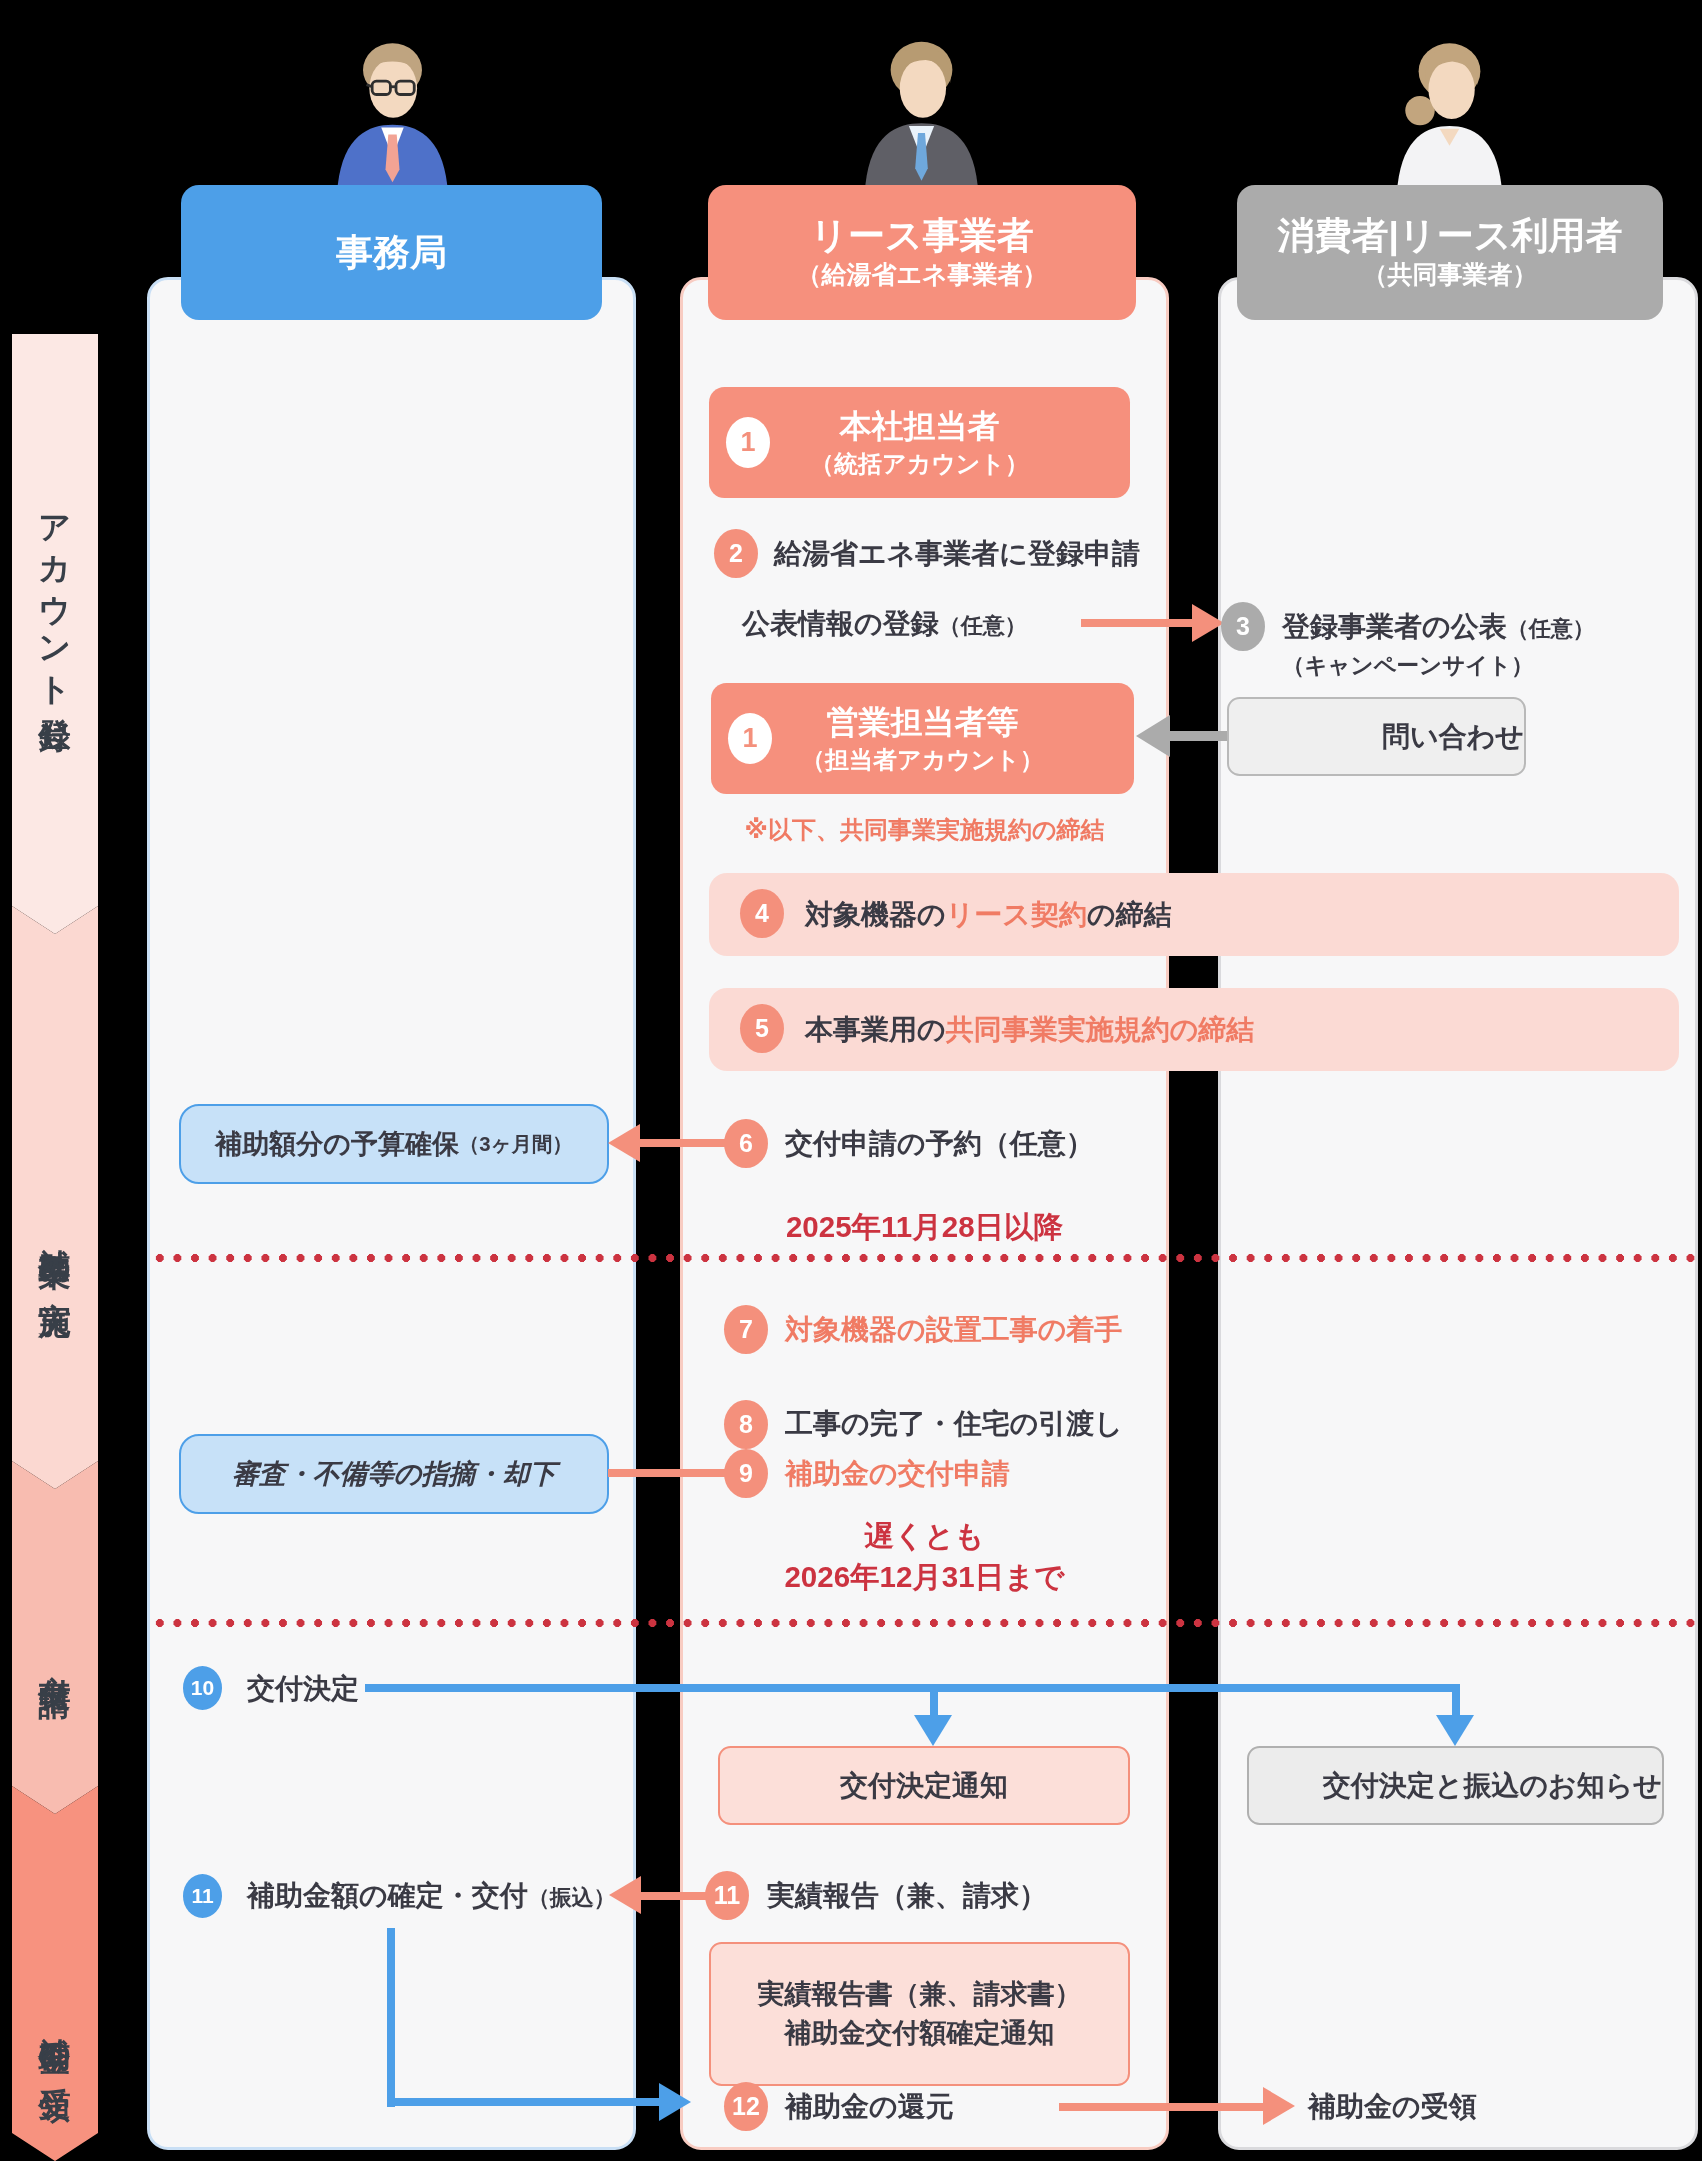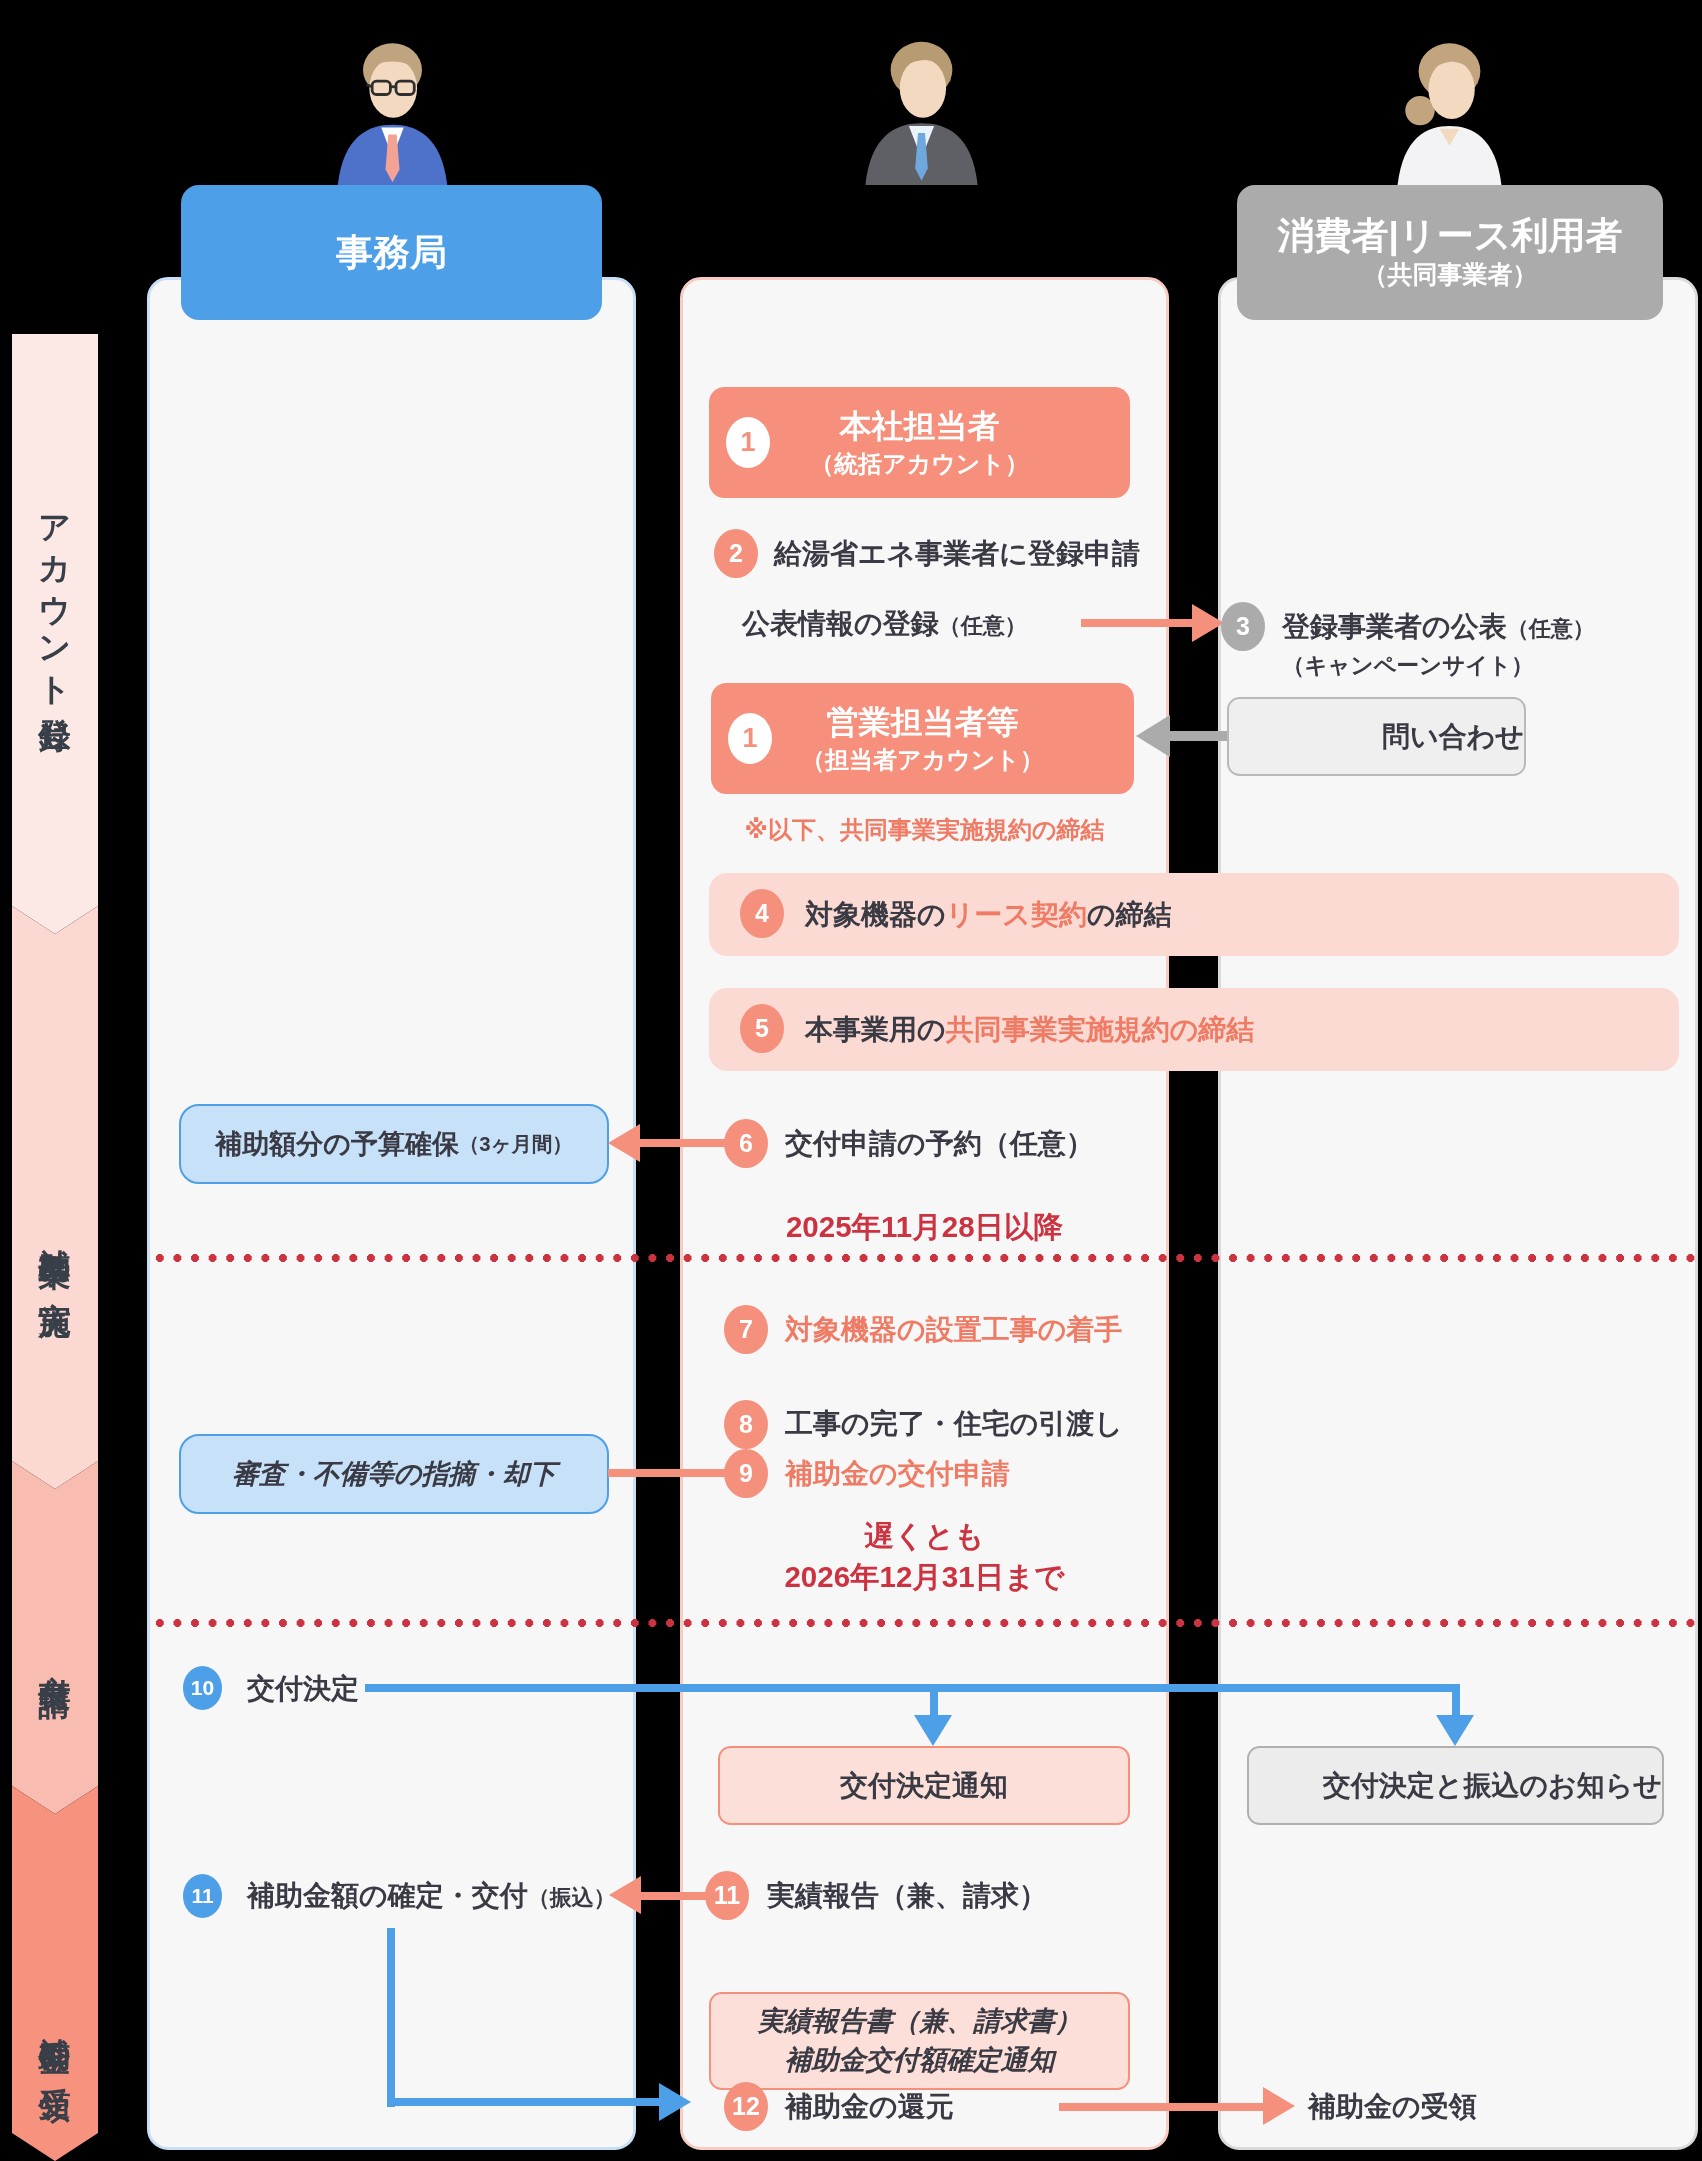--- a/index.html
+++ b/index.html
@@ -127,20 +127,24 @@
     <circle cx="88" cy="122" r="21" fill="#C2A57E"></circle>
     <path d="M56 228 C64 160 98 144 130 144 C162 144 196 160 204 228 Z" fill="#F3F3F5"></path>
     <ellipse cx="133" cy="92" rx="33" ry="42" fill="#F3D9C0"></ellipse>
     <path d="M96 84 Q92 34 132 32 Q172 36 170 86 Q166 56 134 52 Q104 54 96 84 Z" fill="#C2A57E"></path>
     <path d="M116 148 L130 172 L144 148 Z" fill="#F3D9C0"></path>
   </svg>
 
   <div class="hdr h1">
     <div class="t">事務局</div>
   </div>
+  <div class="hdr h2">
+    <div class="t">リース事業者</div>
+    <div class="s">（給湯省エネ事業者）</div>
+  </div>
   <div class="hdr h3">
     <div class="t">消費者|リース利用者</div>
     <div class="s">（共同事業者）</div>
   </div>
 
   <div class="bigbox" style="left:709px;top:387px;width:421px;height:111px;">
     <div class="wc">1</div>
     <div class="t">本社担当者</div>
     <div class="s">（統括アカウント）</div>
   </div>
@@ -233,21 +237,21 @@
 
   <div class="cnum blue sm" style="left:183px;top:1874px;">11</div>
   <div class="lbl" style="left:247px;top:1876px;">
     <span>補助金額の確定・交付</span><span class="note">（振込）</span>
   </div>
   <div class="hl bg-sal" style="left:640px;top:1892px;width:69px;"></div>
   <div class="tri tri-l-sal" style="left:609px;top:1876px;"></div>
   <div class="cnum salmon" style="left:705px;top:1871px;">11</div>
   <div class="lbl" style="left:767px;top:1876px;">実績報告（兼、請求）</div>
 
-  <div class="pinkbox" style="left:709px;top:1992px;width:421px;height:98px;font-size:27px;font-style:italic;">
+  <div class="pinkbox" style="left:709px;top:1942px;width:421px;height:144px;font-size:27px;">
     <div class="ln">実績報告書（兼、請求書）</div>
     <div class="ln">補助金交付額確定通知</div>
   </div>
 
   <div class="vl bg-blue" style="left:387px;top:1928px;height:179px;"></div>
   <div class="hl bg-blue" style="left:387px;top:2098px;width:274px;"></div>
   <div class="tri tri-r-blue" style="left:659px;top:2083px;"></div>
   <div class="cnum salmon" style="left:724px;top:2082px;">12</div>
   <div class="lbl" style="left:785px;top:2087px;">補助金の還元</div>
   <div class="hl bg-sal" style="left:1059px;top:2103px;width:205px;"></div>

